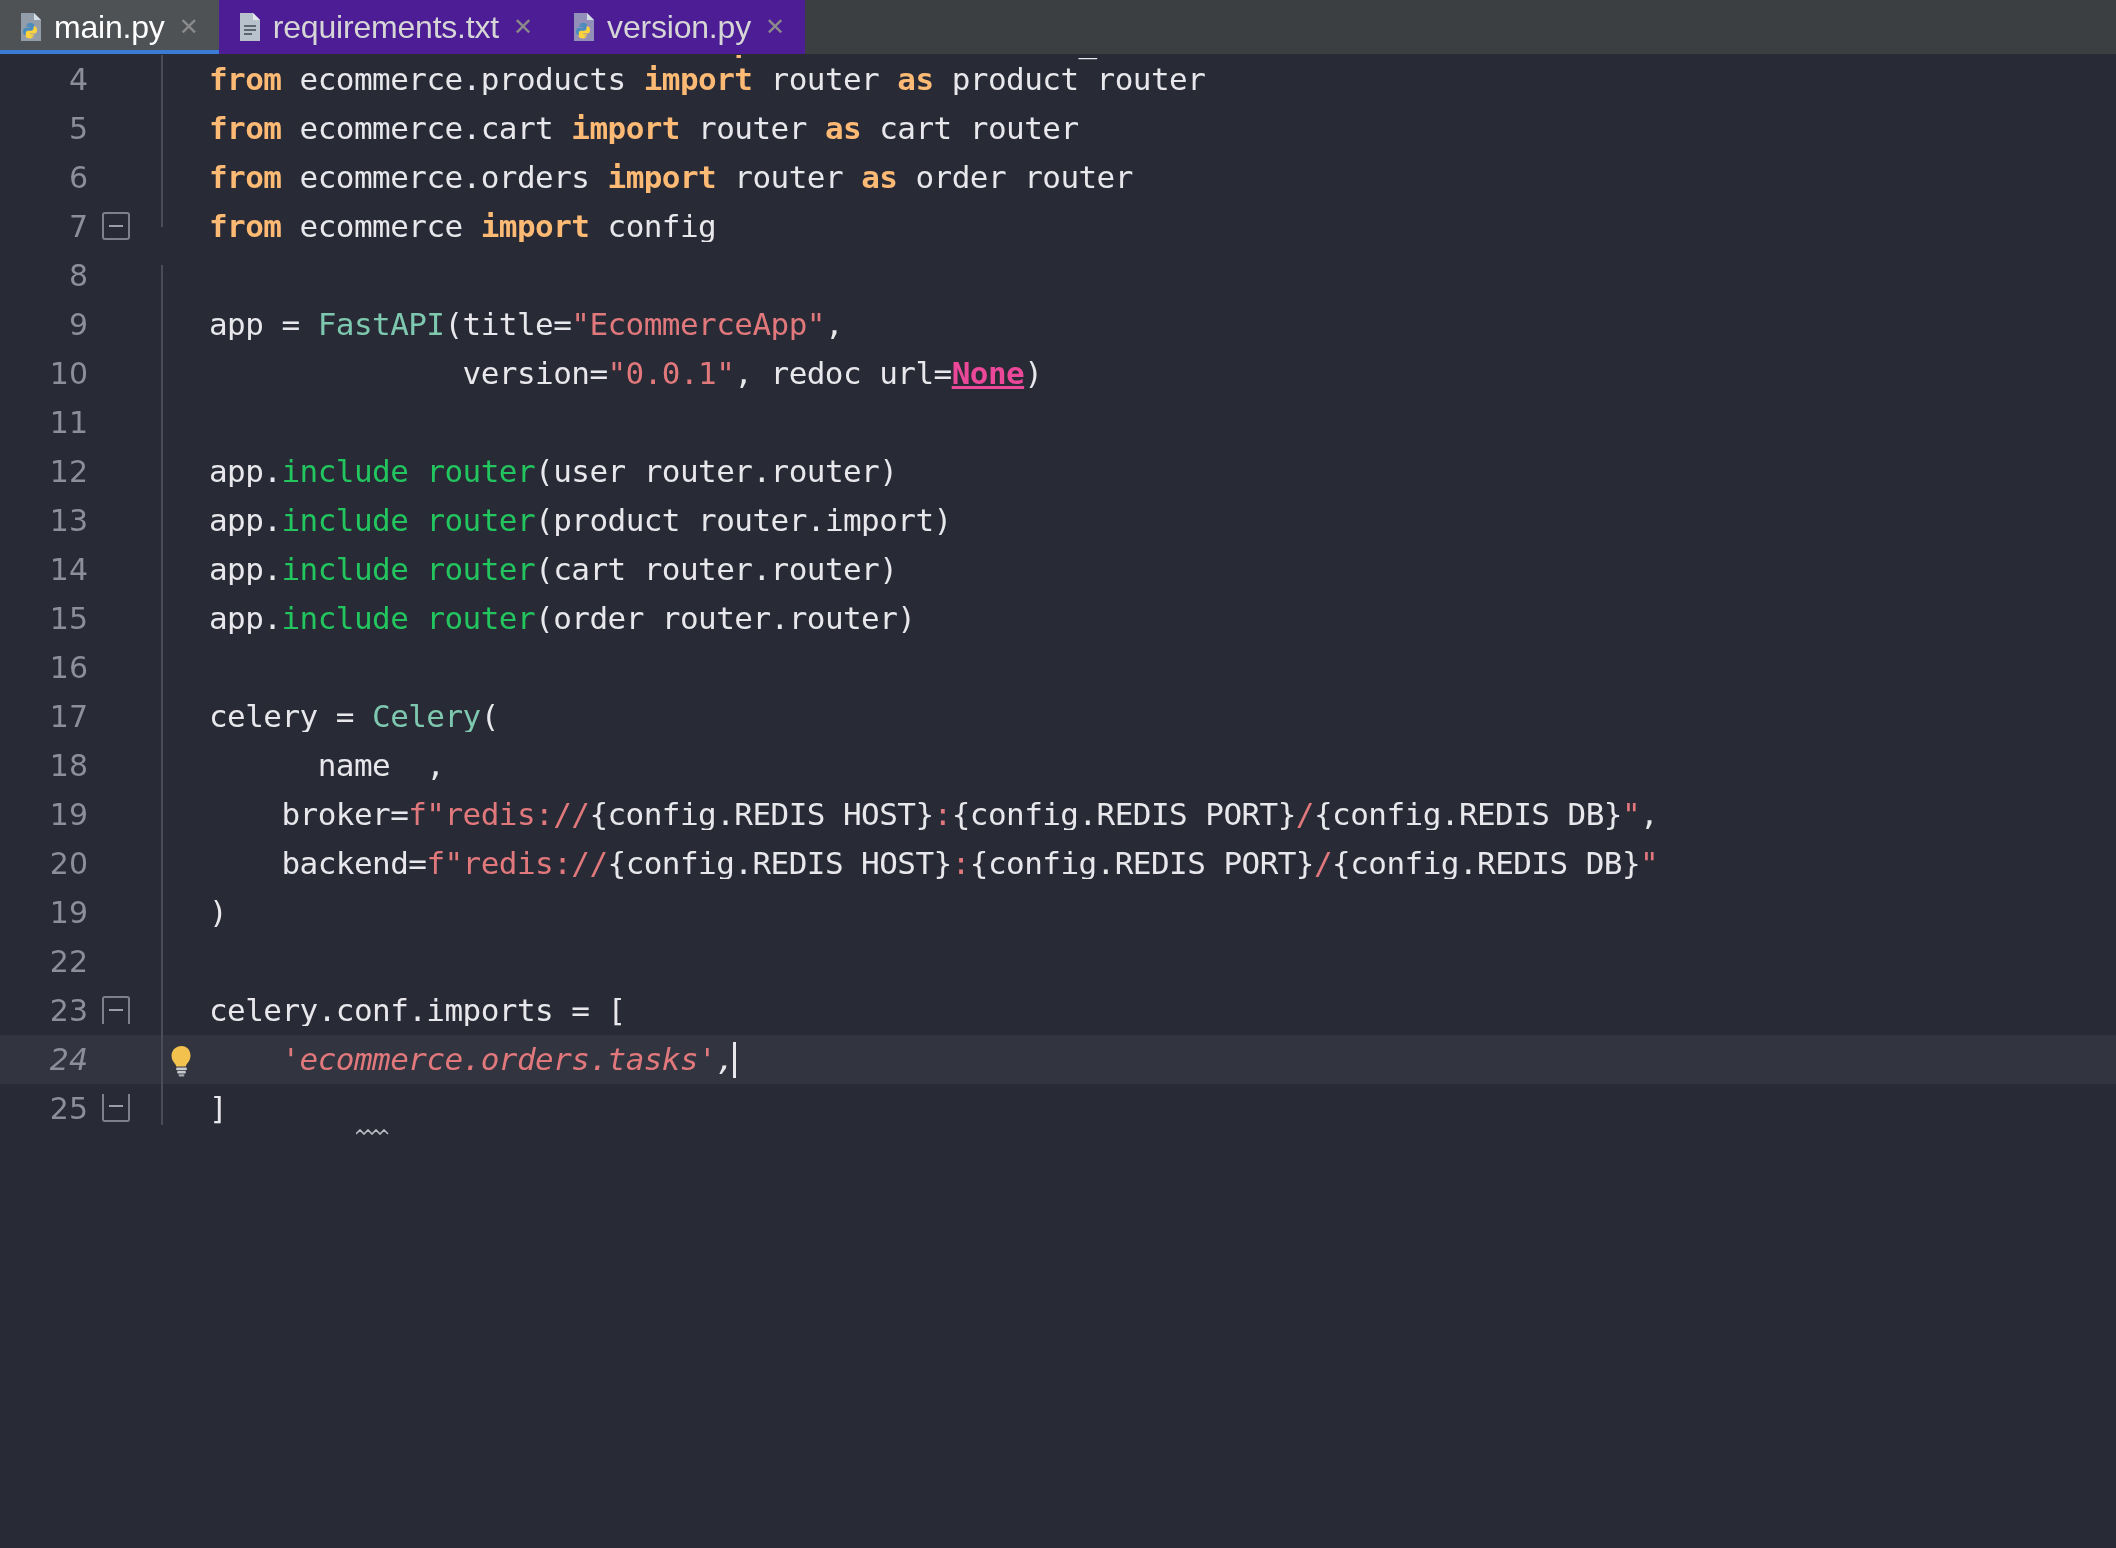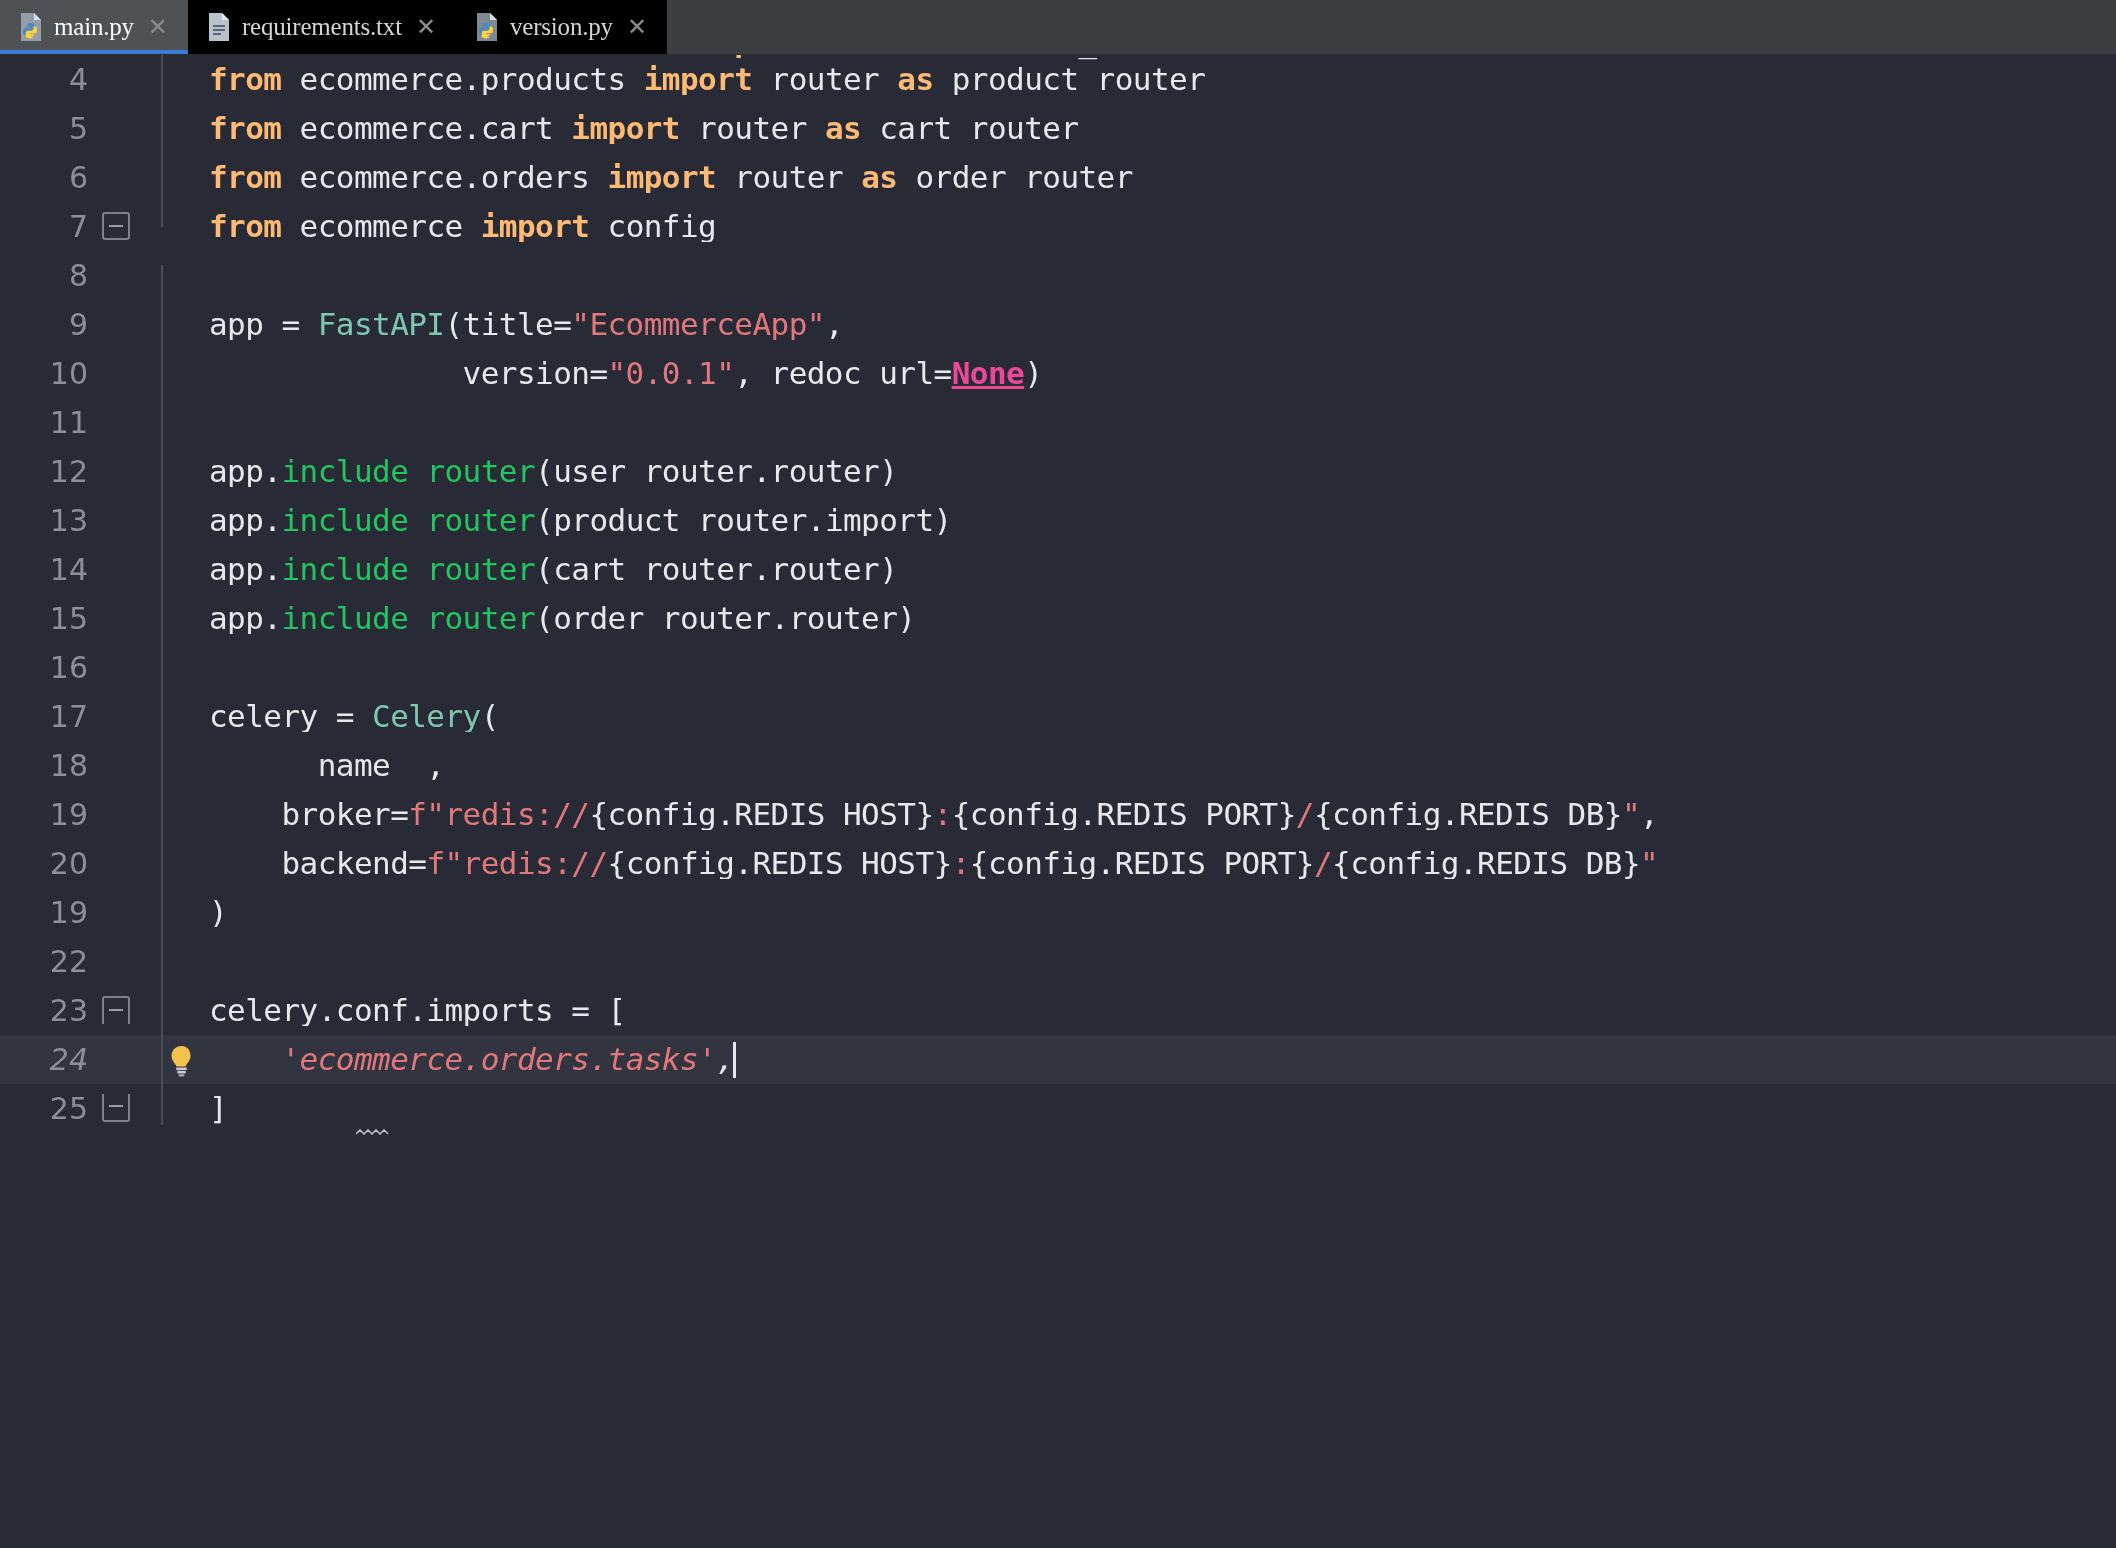--- a/index.html
+++ b/index.html
@@ -22,34 +22,34 @@
     overflow: hidden;
     border-bottom: 1px solid #2B2D30;
   }
   .tab {
     display: flex;
     align-items: center;
     gap: 10px;
     padding: 0 16px 0 18px;
     position: relative;
     cursor: pointer;
-    background: #000000;
+    background: #4c1d95;
     white-space: nowrap;
   }
   .tab.active { background: #4E5254; }
   .tab.active::after {
     content: "";
     position: absolute;
     left: 0; right: 0; bottom: 0;
     height: 4px;
     background: #3A7BD5;
   }
   .tab-label {
-    font-family: Liberation Serif, serif;
-    font-size: 25px;
+    font-family: Liberation Sans, sans-serif;
+    font-size: 32px;
     color: #D6D6D6;
     letter-spacing: -0.2px;
   }
   .tab.active .tab-label { color: #FFFFFF; }
   .tab-close {
     font-family: "DejaVu Sans", sans-serif;
     font-size: 24px;
     color: #8A8A8A;
     line-height: 1;
     padding: 2px 4px;

